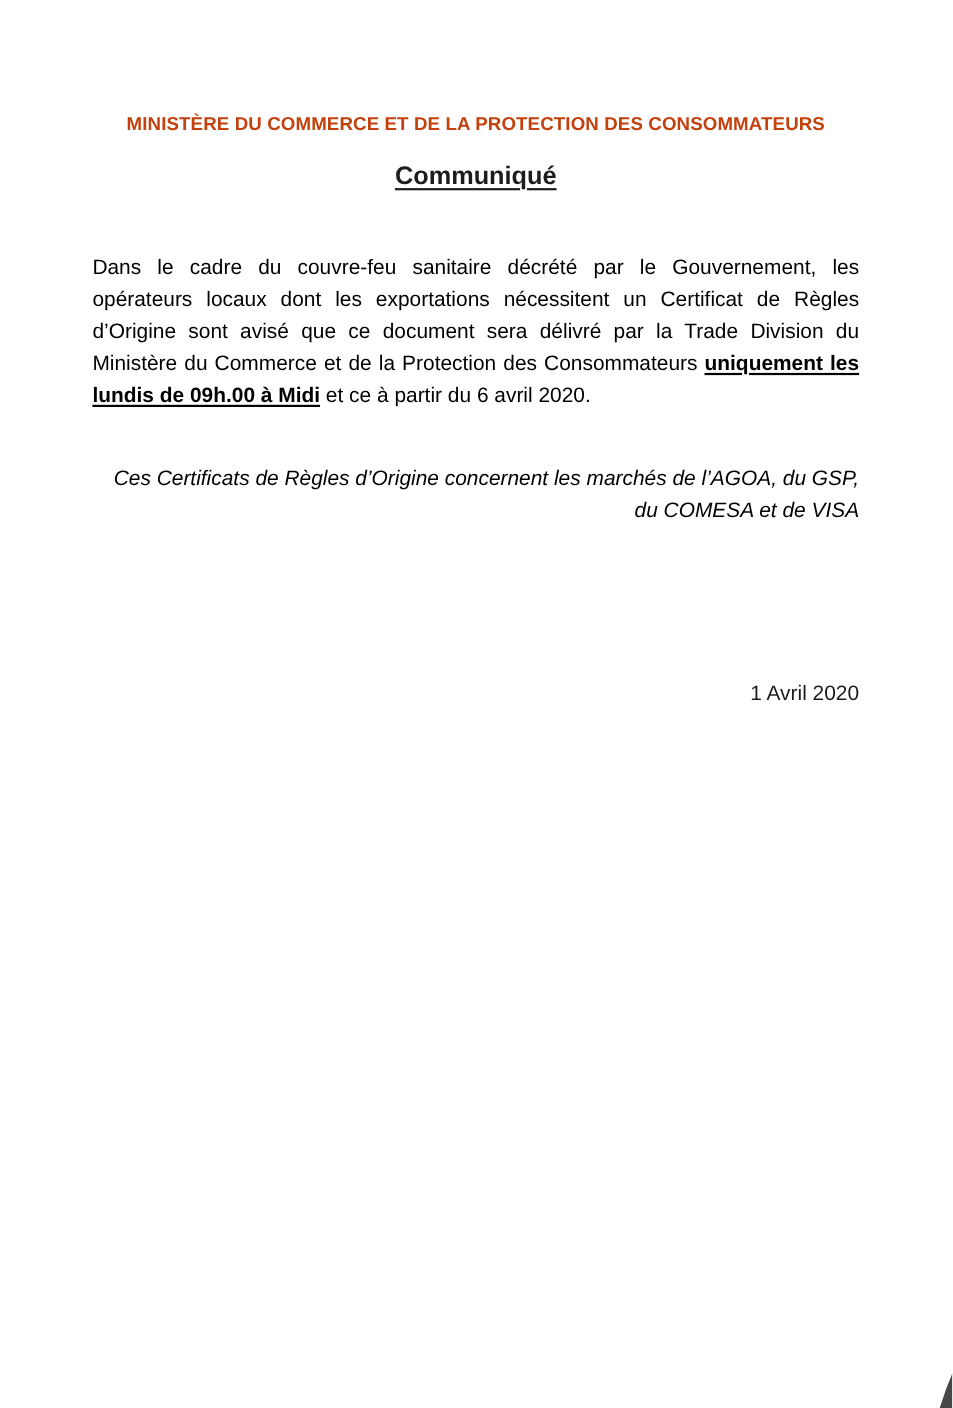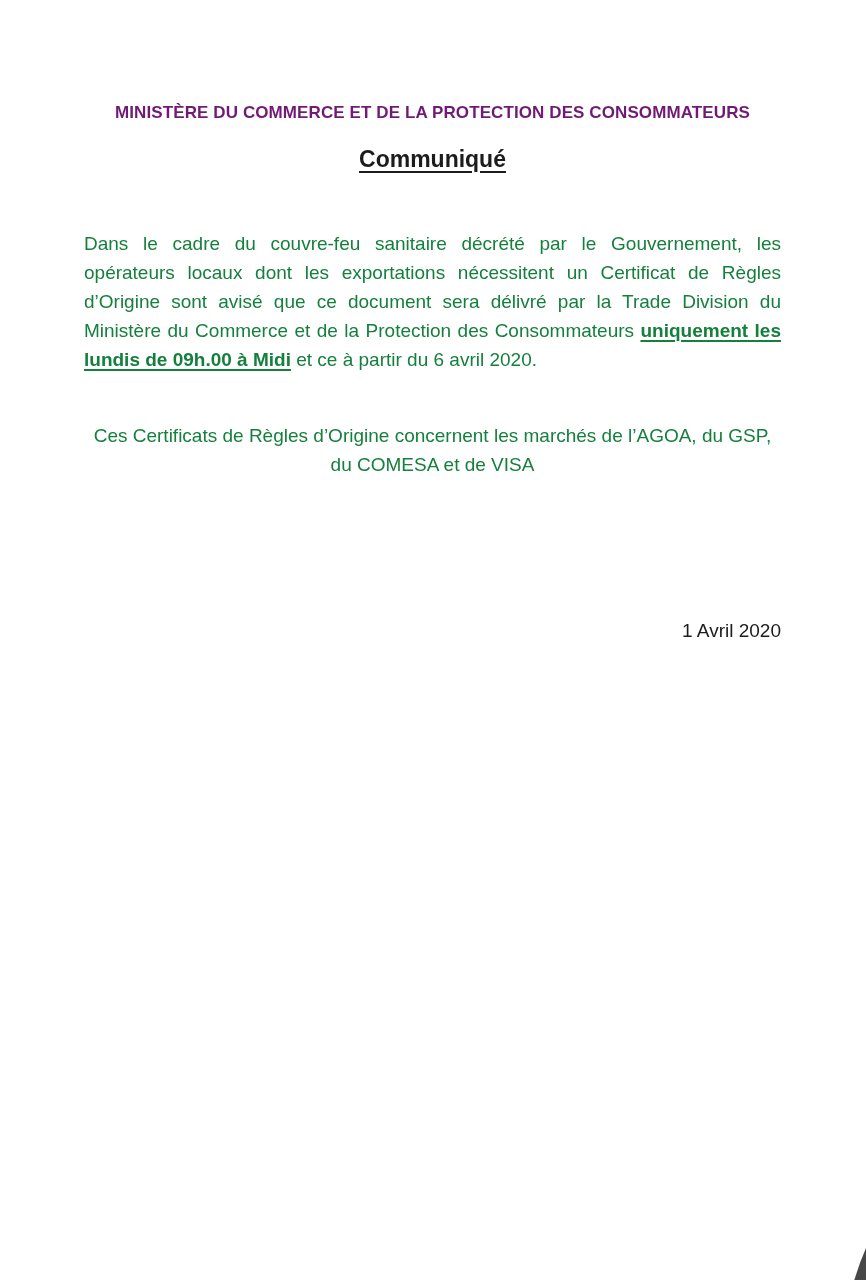--- a/index.html
+++ b/index.html
@@ -22,44 +22,45 @@
     padding: 0 85px 0 84px;
     background: #ffffff;
   }
   .ministry-title {
     margin: 103px 0 0 0;
     font-size: 17px;
     font-weight: bold;
     text-align: center;
     white-space: nowrap;
     letter-spacing: 0.1px;
-    color: #701a75;
+    color: #c2410c;
   }
   .communique-title {
     margin: 23px 0 0 0;
     font-size: 23px;
     font-weight: bold;
     text-align: center;
     color: #1c1c1c;
   }
   .communique-title .underlined {
     text-decoration: underline;
     text-decoration-thickness: 2px;
     text-underline-offset: 4px;
   }
   .body-paragraph {
     margin: 56px 0 0 0;
     font-size: 19px;
     line-height: 29px;
     text-align: justify;
-    color: #15803d;
+    color: #000000;
   }
   .body-paragraph.second {
     margin-top: 47px;
-    text-align: center;
+    text-align: right;
+    font-style: italic;
   }
   .emphasis {
     font-weight: bold;
     text-decoration: underline;
     text-decoration-thickness: 2px;
     text-underline-offset: 3px;
   }
   .date-line {
     margin: 137px 0 0 0;
     font-size: 19px;

